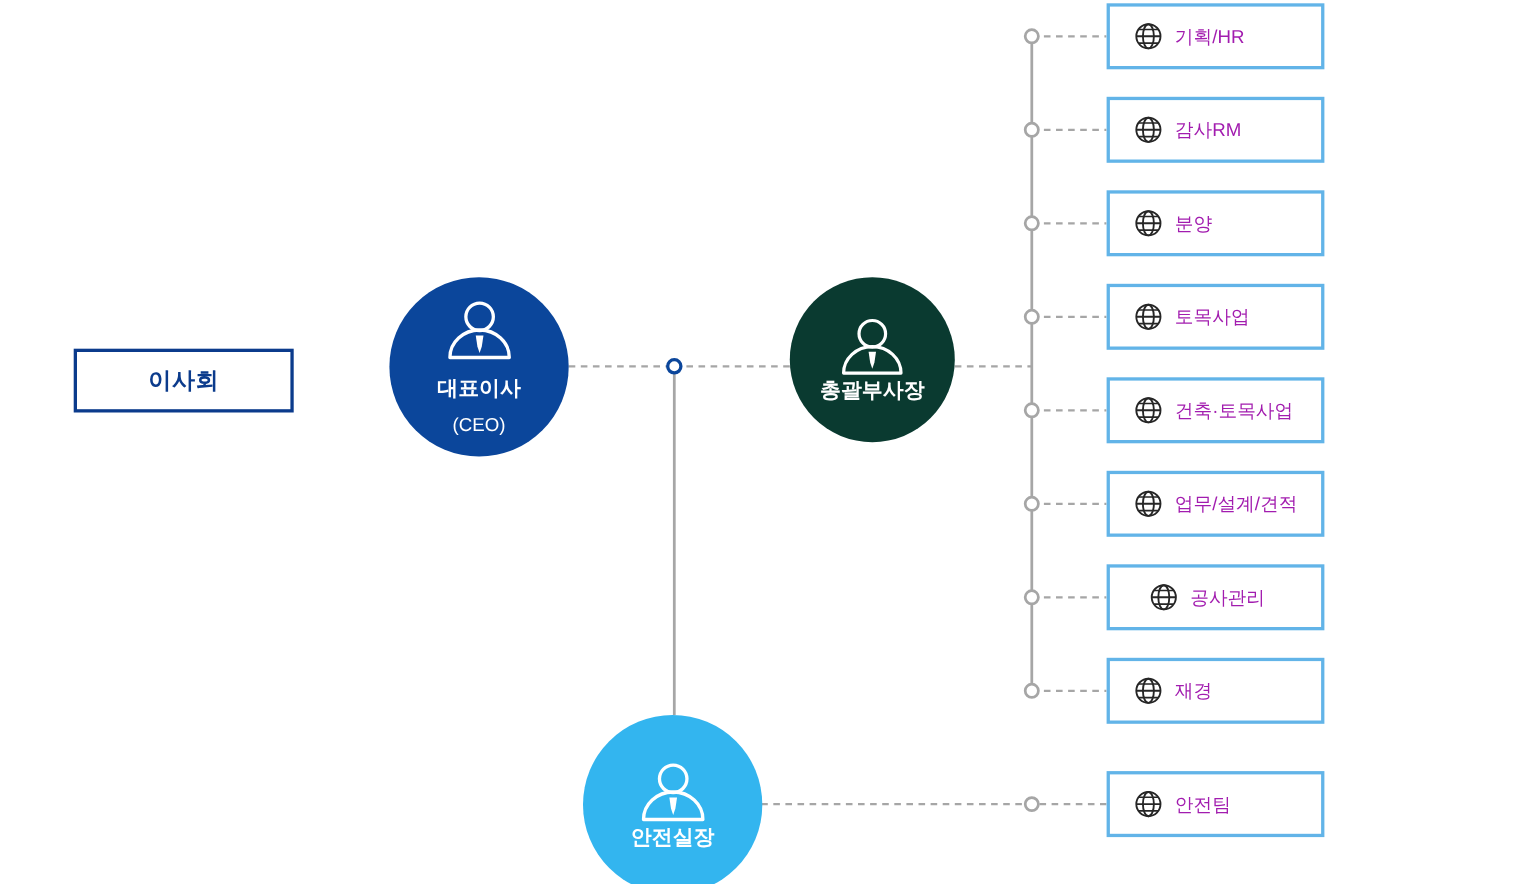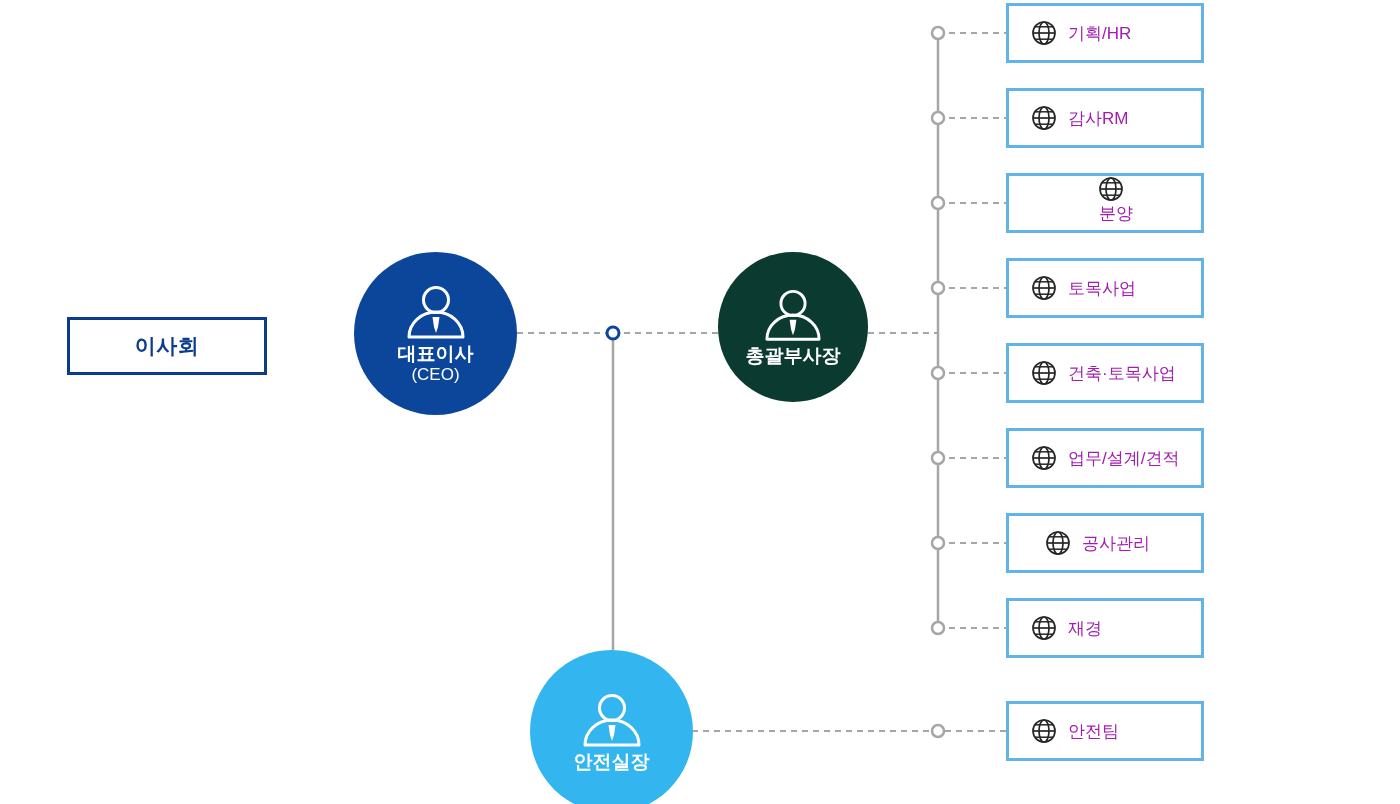--- a/index.html
+++ b/index.html
@@ -133,21 +133,21 @@
     <circle cx="938" cy="628" r="6" fill="#ffffff" stroke="#a6a6a6" stroke-width="2.5"></circle>
     <circle cx="938" cy="731" r="6" fill="#ffffff" stroke="#a6a6a6" stroke-width="2.5"></circle>
 
     <circle cx="613" cy="333" r="6" fill="#ffffff" stroke="#0b469b" stroke-width="3"></circle>
   </svg>
 
   <div class="board-box" style="left:67px; top:317px; width:200px; height:58px;">
     <span class="board-label">이사회</span>
   </div>
 
-  <div class="role-node" style="left:354px; top:252px; width:163px; height:163px; background:#0b469b;">
+  <div class="role-node" style="left:354px; top:252px; width:163px; height:163px; background:#0b469b;gap:12px;">
     <span class="role-icon">
       <svg width="62" height="60" viewBox="0 0 62 60" aria-hidden="true">
         <circle cx="31" cy="17" r="12.5" fill="none" stroke="#ffffff" stroke-width="3"></circle>
         <path d="M4 54 A27 25 0 0 1 58 54 Z" fill="none" stroke="#ffffff" stroke-width="3" stroke-linejoin="round"></path>
         <path d="M27.5 34 L34.5 34 L33 44 L31 50 L29 44 Z" fill="#ffffff"></path>
       </svg>
     </span>
     <span class="role-title">대표이사</span>
     <span class="role-sub">(CEO)</span>
   </div>
@@ -195,21 +195,21 @@
         <circle cx="13" cy="13" r="11" fill="none" stroke="#262626" stroke-width="1.7"></circle>
         <ellipse cx="13" cy="13" rx="5" ry="11" fill="none" stroke="#262626" stroke-width="1.7"></ellipse>
         <line x1="2" y1="13" x2="24" y2="13" stroke="#262626" stroke-width="1.7"></line>
         <line x1="4.2" y1="6.8" x2="21.8" y2="6.8" stroke="#262626" stroke-width="1.5"></line>
         <line x1="4.2" y1="19.2" x2="21.8" y2="19.2" stroke="#262626" stroke-width="1.5"></line>
       </svg>
     </span>
     <span class="dept-label">감사RM</span>
   </div>
 
-  <div class="dept-box" style="left:1006px; top:173px; width:198px; height:60px;flex-direction:column;">
+  <div class="dept-box" style="left:1006px; top:173px; width:198px; height:60px;">
     <span class="dept-icon">
       <svg width="26" height="26" viewBox="0 0 26 26" aria-hidden="true">
         <circle cx="13" cy="13" r="11" fill="none" stroke="#262626" stroke-width="1.7"></circle>
         <ellipse cx="13" cy="13" rx="5" ry="11" fill="none" stroke="#262626" stroke-width="1.7"></ellipse>
         <line x1="2" y1="13" x2="24" y2="13" stroke="#262626" stroke-width="1.7"></line>
         <line x1="4.2" y1="6.8" x2="21.8" y2="6.8" stroke="#262626" stroke-width="1.5"></line>
         <line x1="4.2" y1="19.2" x2="21.8" y2="19.2" stroke="#262626" stroke-width="1.5"></line>
       </svg>
     </span>
     <span class="dept-label">분양</span>

